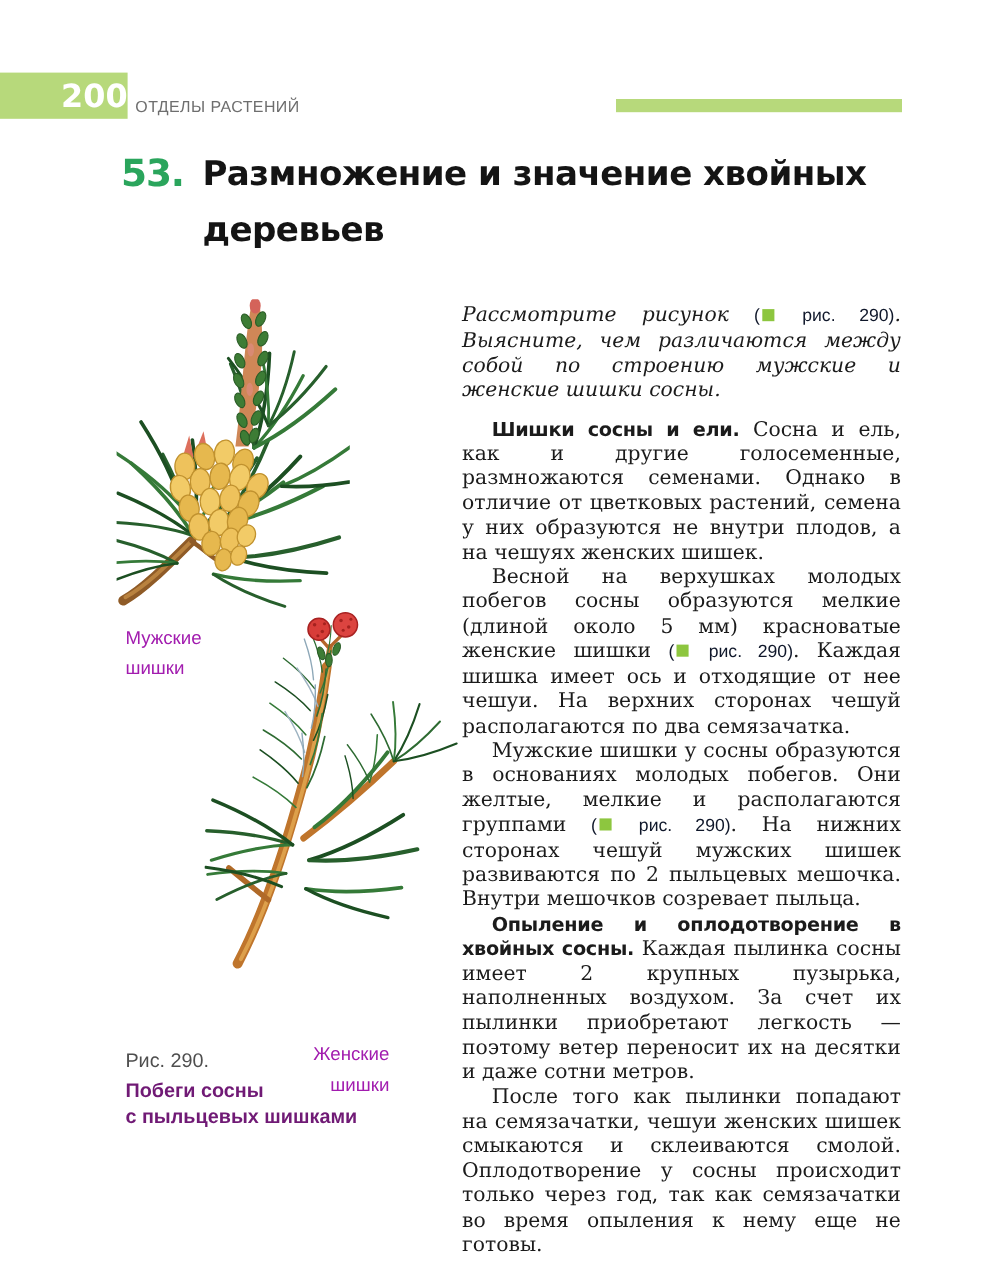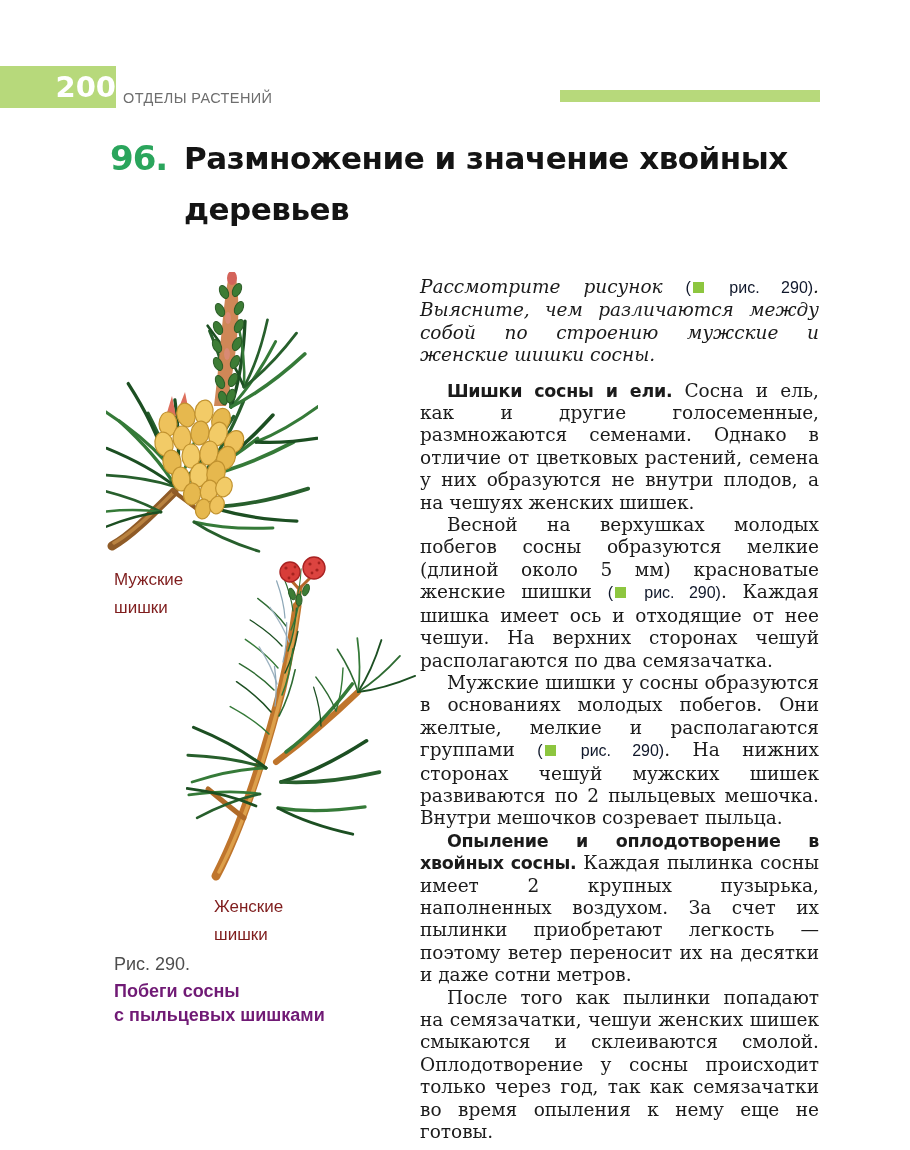--- a/index.html
+++ b/index.html
@@ -42,24 +42,24 @@
   .sectitle{
     margin:0;font-family:"DejaVu Sans",sans-serif;font-weight:bold;
     font-size:31px;line-height:51px;color:#141414;max-width:630px;
     letter-spacing:-.5px;
   }
   
   .illus{position:absolute;}
   .illus-male{left:106px;top:272px;}
   .illus-female{left:186px;top:556px;}
   .fig-label{
-    font-size:17px;line-height:28px;color:#7f1d1d;position:absolute;
+    font-size:17px;line-height:28px;color:#a21caf;position:absolute;
   }
   .label-male{left:114px;top:566px;width:100px;}
-  .label-female{left:214px;top:893px;width:140px;text-align:left;}
+  .label-female{left:214px;top:945px;width:140px;text-align:right;}
   .fig-caption{position:absolute;left:114px;top:953px;width:250px;}
   .cap-num{font-size:18px;color:#4e4e4e;line-height:22px;}
   .cap-title{font-size:18px;font-weight:bold;color:#701a75;line-height:24px;margin-top:4px;}
   
   .article{
     position:absolute;left:420px;top:276px;width:399px;
     font-family:"DejaVu Serif",serif;
   }
   .para{
     margin:0;font-size:18.5px;line-height:22.4px;text-align:justify;
@@ -85,21 +85,21 @@
 
 <div class="page">
 
   <div class="pagenum-box">
     <span>200</span>
   </div>
   <div class="running-title">ОТДЕЛЫ РАСТЕНИЙ</div>
   <div class="accent-bar"></div>
 
   <div class="title-block">
-    <span class="secnum">96.</span>
+    <span class="secnum">53.</span>
     <h1 class="sectitle">Размножение и значение хвойных деревьев</h1>
   </div>
 
   <svg class="illus illus-male" width="212" height="288" viewBox="0 0 212 288" aria-hidden="true">
     <defs>
       <path id="needle" d="M0 0 Q 34 -7 74 -28" fill="none"></path>
     </defs>
     <g stroke-linecap="round" fill="none">
 
       <path d="M 6 274 C 24 264 44 244 68 220" stroke="#8f5b27" stroke-width="9"></path>

